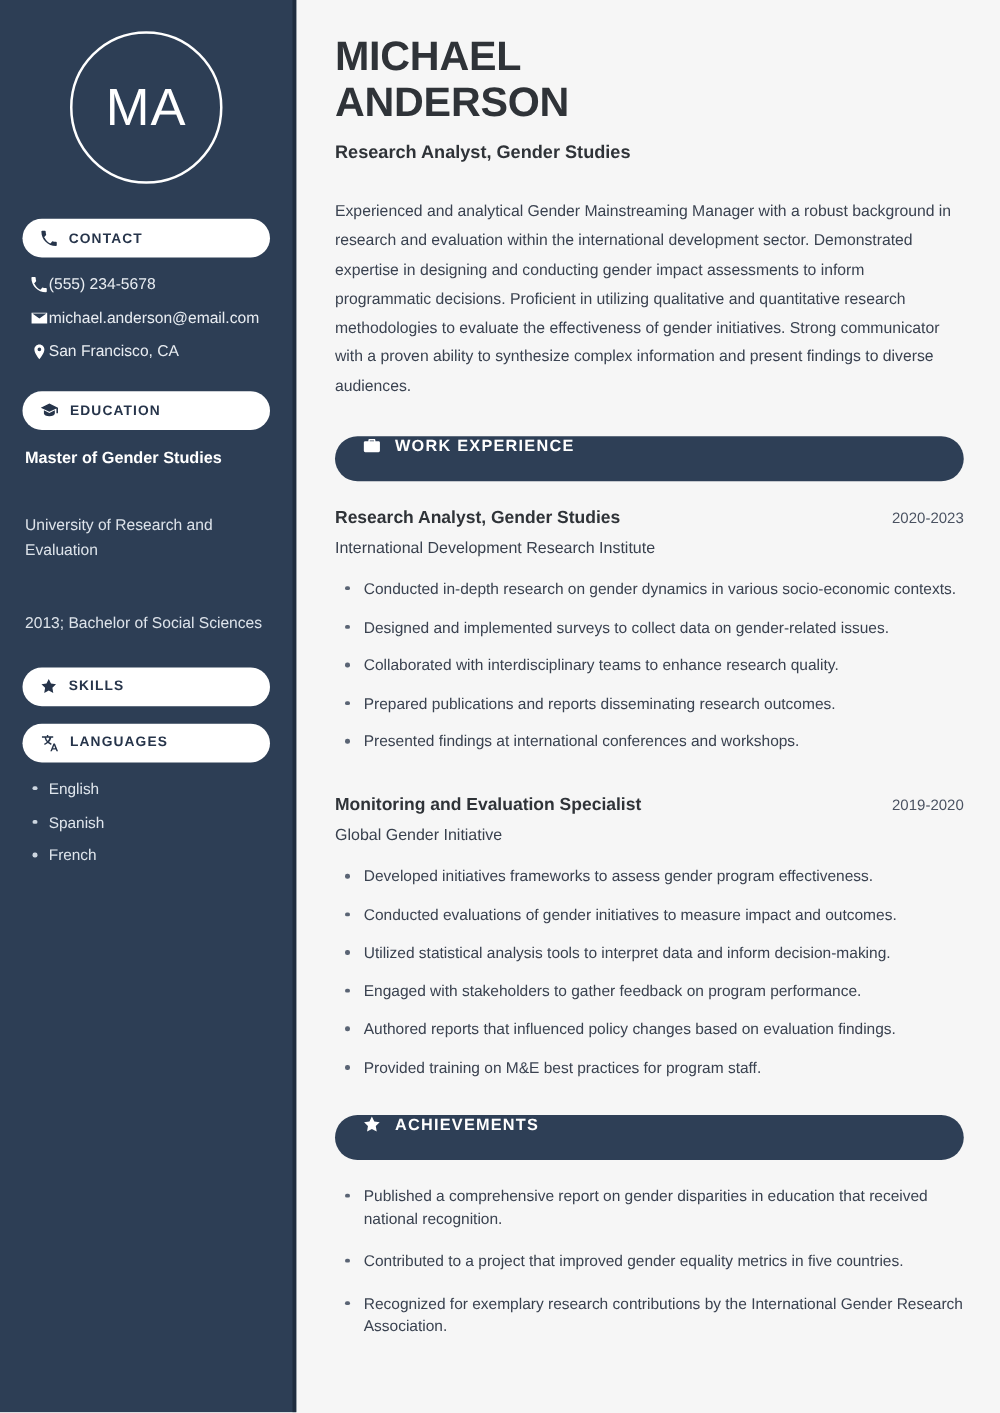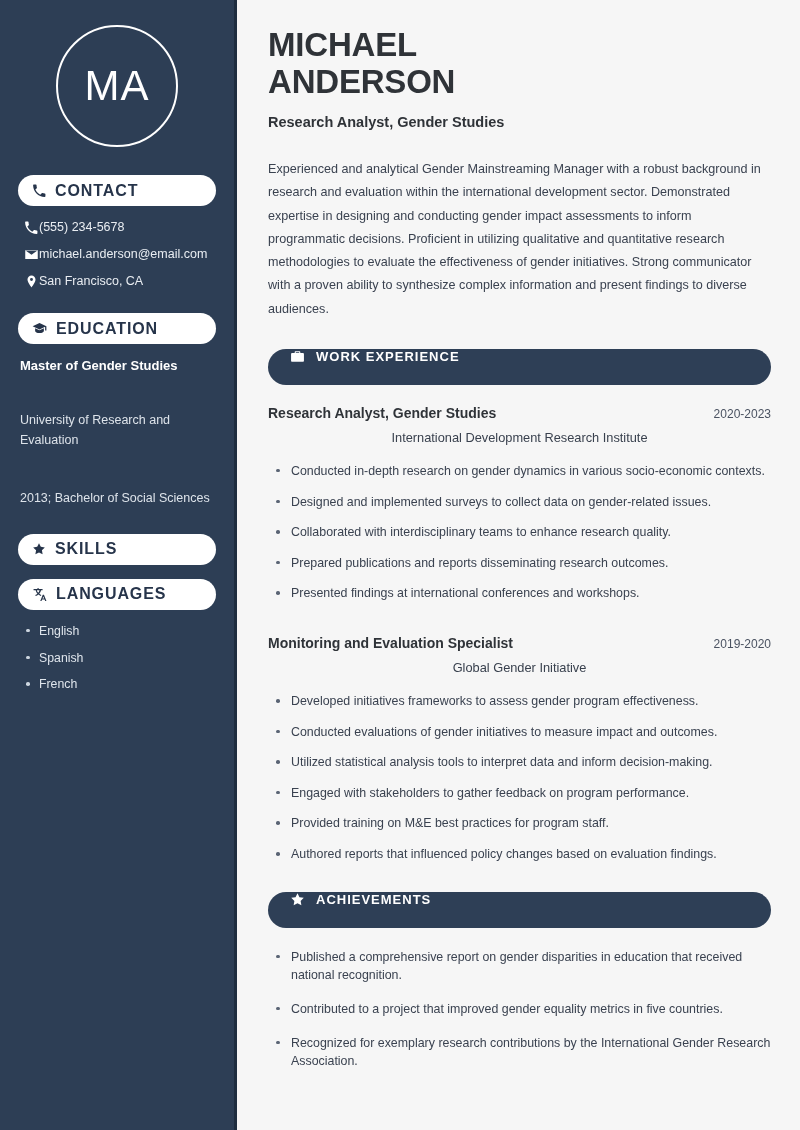--- a/index.html
+++ b/index.html
@@ -54,21 +54,21 @@
     border-radius: 999px;
     height: 31px;
     display: flex;
     align-items: center;
     padding: 0 14px;
     gap: 9px;
     margin-bottom: 14px;
   }
   .pill .pill-label {
     color: #26344a;
-    font-size: 16px;
+    font-size: 11px;
     font-weight: bold;
     letter-spacing: 0.9px;
   }
   .pill .pill-icon { display: flex; align-items: center; }
   .pill .pill-icon svg { display: block; }
 
   .contact-list { margin-bottom: 24px; }
   .contact-row {
     display: flex;
     align-items: center;
@@ -183,21 +183,20 @@
   }
   .job-dates {
     font-size: 12px;
     color: #4a5261;
     white-space: nowrap;
   }
   .job-org {
     margin-top: 9px;
     font-size: 12.8px;
     color: #39414e;
-    text-align: center;
   }
   ul.main-list {
     list-style: none;
     margin-top: 17px;
     padding-left: 6px;
   }
   ul.main-list li {
     position: relative;
     padding-left: 17px;
     font-size: 12.4px;
@@ -352,22 +351,22 @@
       <div class="job-head">
         <span class="job-title">Monitoring and Evaluation Specialist</span>
         <span class="job-dates">2019-2020</span>
       </div>
       <div class="job-org">Global Gender Initiative</div>
       <ul class="main-list">
         <li>Developed initiatives frameworks to assess gender program effectiveness.</li>
         <li>Conducted evaluations of gender initiatives to measure impact and outcomes.</li>
         <li>Utilized statistical analysis tools to interpret data and inform decision-making.</li>
         <li>Engaged with stakeholders to gather feedback on program performance.</li>
+        <li>Authored reports that influenced policy changes based on evaluation findings.</li>
         <li>Provided training on M&amp;E best practices for program staff.</li>
-        <li>Authored reports that influenced policy changes based on evaluation findings.</li>
       </ul>
     </div>
 
     <div class="sec-bar">
       <span class="sec-icon">
         <svg width="15" height="15" viewBox="0 0 24 24" fill="#ffffff">
             <path d="M12 2l3.1 6.3 6.9 1-5 4.9 1.2 6.9L12 17.8 5.8 21.1 7 14.2 2 9.3l6.9-1L12 2z"></path>
           </svg>
       </span>
       <span class="sec-label">ACHIEVEMENTS</span>

